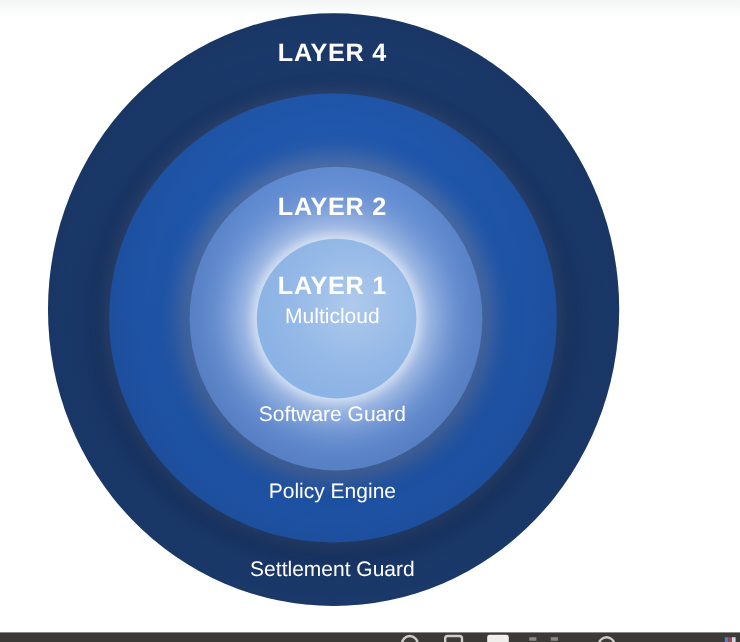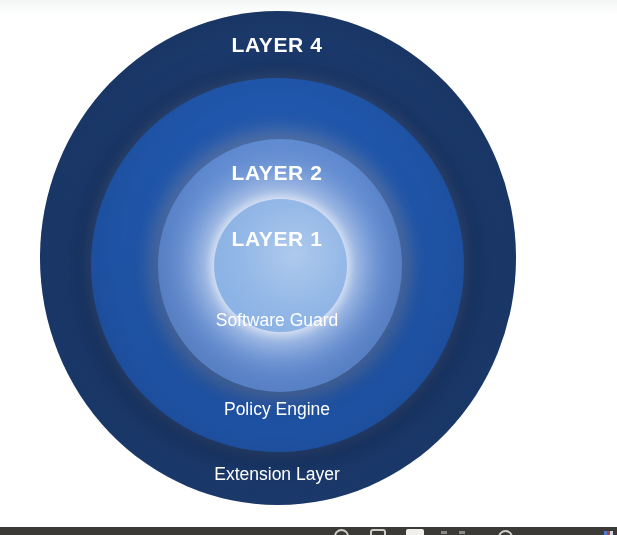--- a/index.html
+++ b/index.html
@@ -57,21 +57,21 @@
     text-align: center; color: #ffffff;
   }
   .title { font-weight: 800; font-size: 21px; letter-spacing: 0.6px; }
   .name  { font-weight: 400; font-size: 17.5px; }
 
   .t4 { top: 33px; }
   .t3 { top: 96px; }
   .t2 { top: 161px; }
   .t1 { top: 227px; }
   .n1 { top: 253px; line-height: 20px; }
-  .n2 { top: 310px; line-height: 21px; }
+  .n2 { top: 335px; line-height: 21px; }
   .n3 { top: 399px; }
   .n4 { top: 464px; }
 
   .toolbar {
     position: absolute; left: 0; right: 0; top: 527px; height: 8px;
     overflow: hidden;
   }
   .tb-icon { position: absolute; box-sizing: border-box; }
   .ic-rotate { left: 334px; top: 2px; width: 15px; height: 15px;
     border: 2px solid #cfcdc8; border-radius: 8px; background: transparent; }
@@ -99,26 +99,27 @@
   <div class="ring ring4" style="background-color: rgb(28, 60, 111);"></div>
   <div class="ring ring3" style="background-color: rgb(32, 87, 172);"></div>
   <div class="ring ring2" style="background-color: rgb(95, 138, 209);"></div>
   <div class="ring ring1" style="background-color: rgb(140, 179, 229);"></div>
 
   <div class="lbl title t4">LAYER 4</div>
   <div class="lbl title t2">LAYER 2</div>
   <div class="lbl title t1">LAYER 1</div>
 
   <div class="lbl name n1">
+    <div>Multicloud</div>
   </div>
   <div class="lbl name n2">
     <div>Software Guard</div>
   </div>
   <div class="lbl name n3">Policy Engine</div>
-  <div class="lbl name n4">Extension Layer</div>
+  <div class="lbl name n4">Settlement Guard</div>
 
   <div class="toolbar" style="background-color: rgb(59, 58, 55);">
     <div class="tb-icon ic-rotate"></div>
     <div class="tb-icon ic-page"></div>
     <div class="tb-icon ic-thumbs"></div>
     <div class="tb-icon ic-dash1"></div>
     <div class="tb-icon ic-dash2"></div>
     <div class="tb-icon ic-zoom"></div>
     <div class="tb-icon ic-app">
       <span class="b1"></span>

